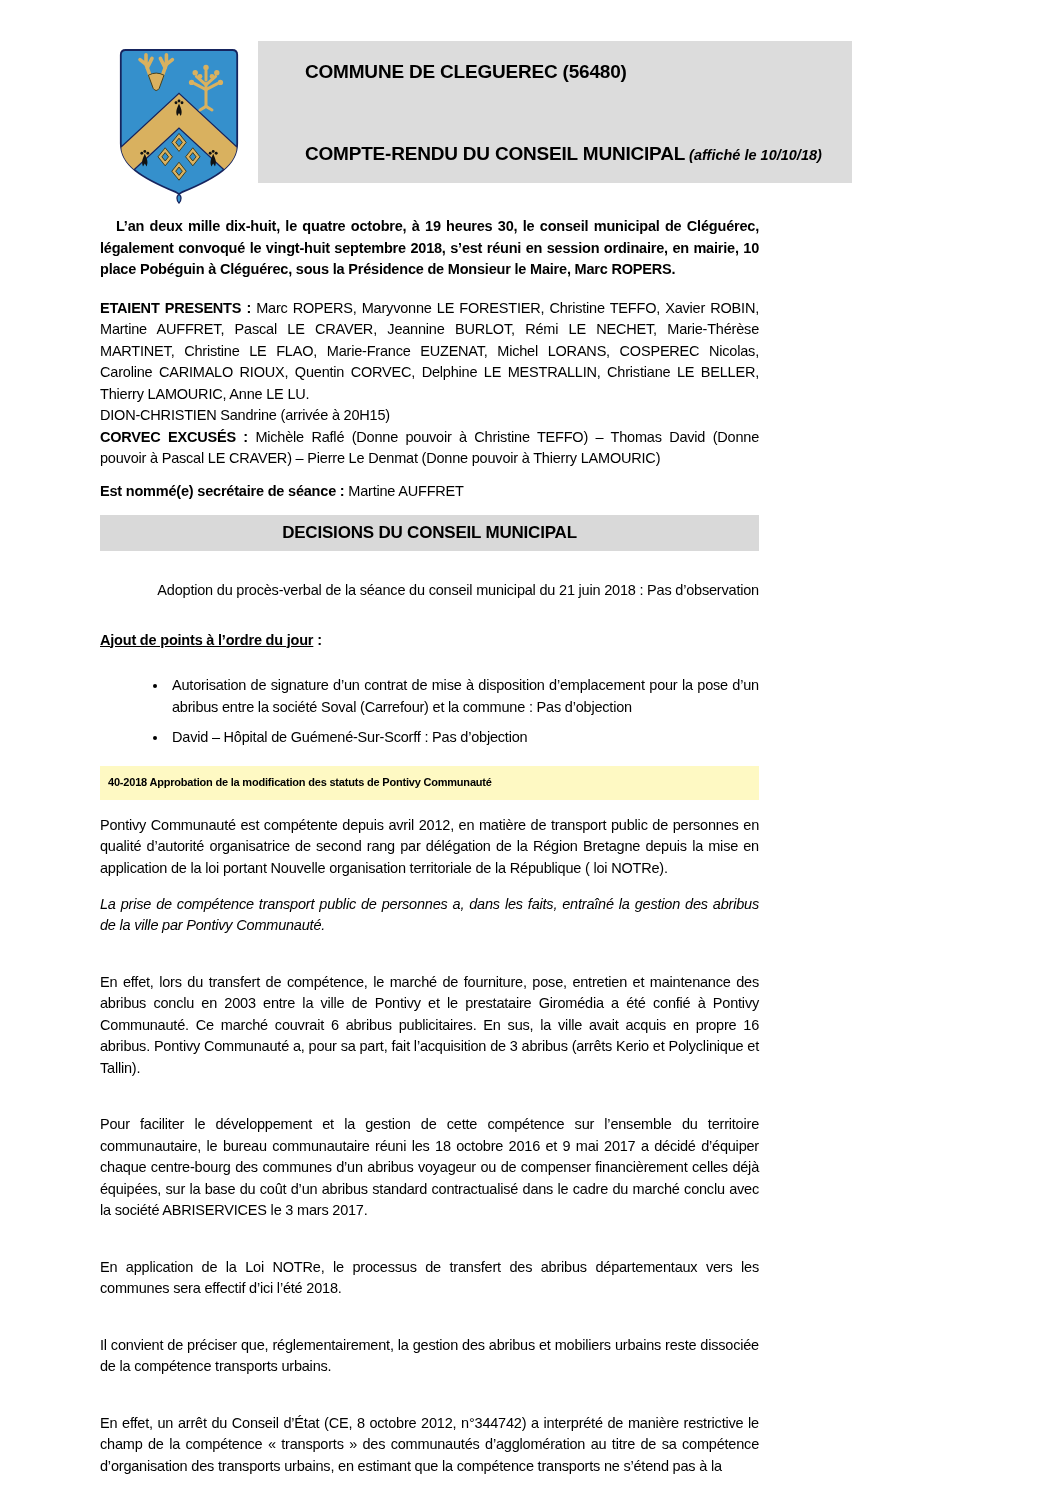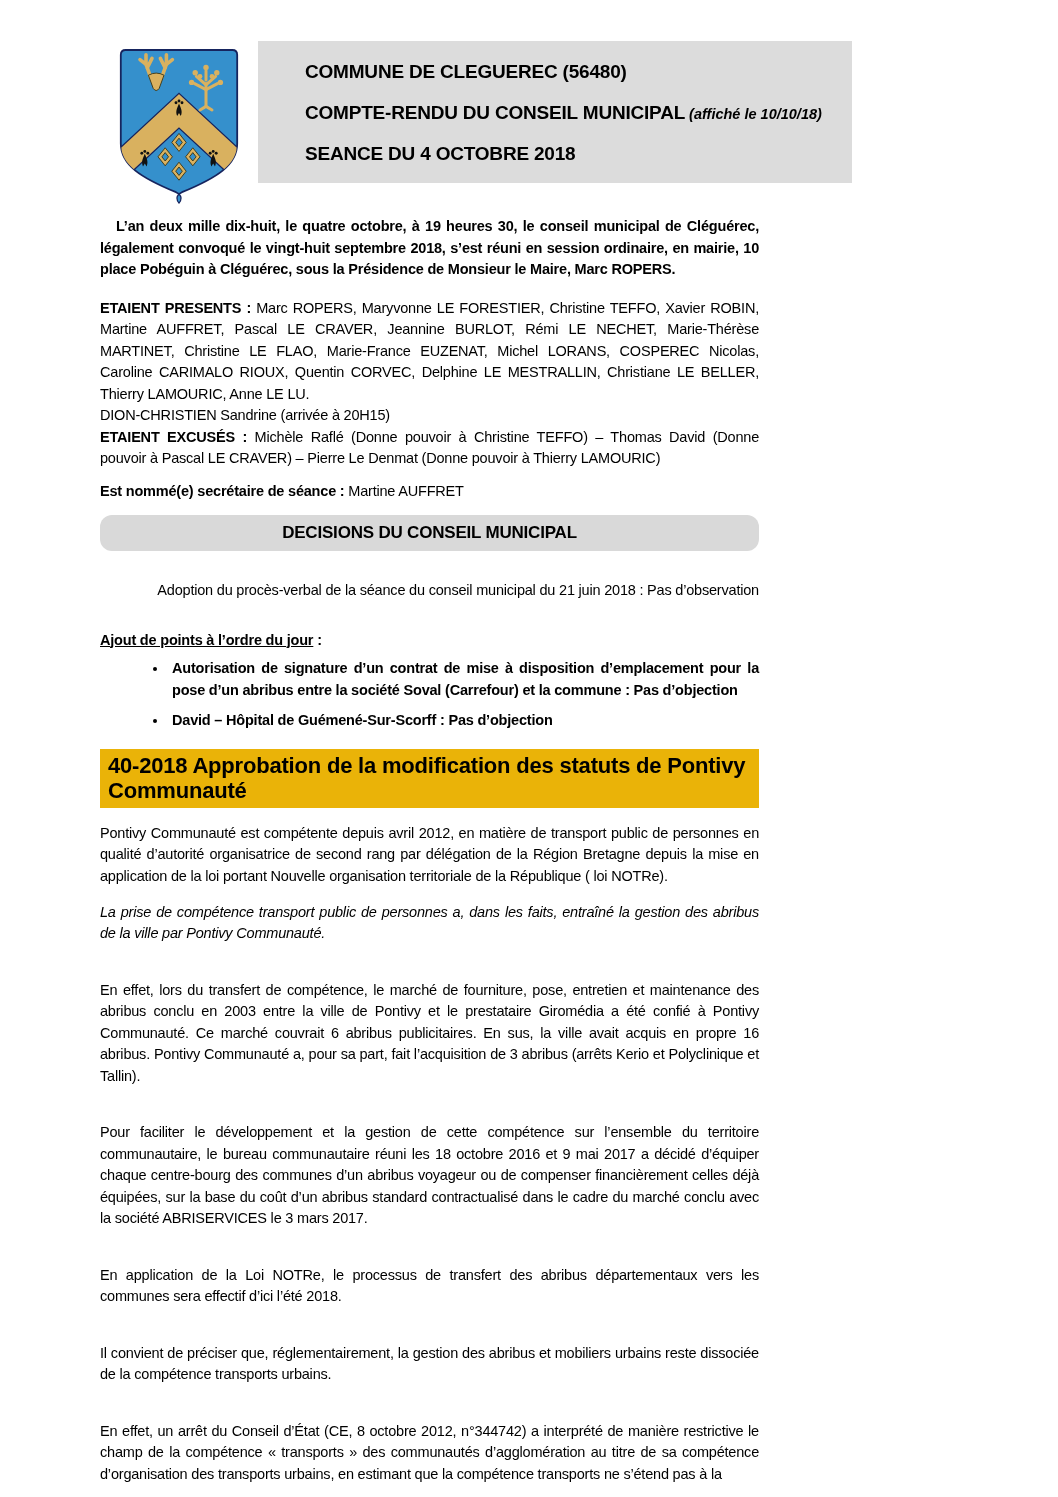--- a/index.html
+++ b/index.html
@@ -44,40 +44,39 @@
   .intro{margin-top:33px;text-indent:16px;font-weight:bold;}
   .attendance{margin-top:17px;}
   .bold{font-weight:bold;}
   .underline{text-decoration:underline;}
   .secretary{margin-top:11px;text-align:left;}
   .banner{
     margin-top:13px;
     background:#d9d9d9;
     height:36px;line-height:36px;
     text-align:center;
-    font-size:17px;font-weight:bold;letter-spacing:-0.2px;border-radius:12px;
+    font-size:17px;font-weight:bold;letter-spacing:-0.2px;
   }
   .adoption{margin-top:29px;text-align:right;}
   .agenda-heading{margin-top:28px;font-size:14.5px;line-height:21.5px;letter-spacing:-0.2px;}
   ul.agenda-list{
-    margin:7px 0 0 0;
+    margin:24px 0 0 0;
     padding-left:68px;
-    font-weight:bold;
   }
   ul.agenda-list li{
     font-size:14.5px;line-height:21.5px;letter-spacing:-0.2px;
     text-align:justify;
     padding-left:4px;
   }
   ul.agenda-list li + li{margin-top:9px;}
   .section-heading{
     margin-top:17px;
-    background:#eab308;
+    background:#fef9c3;
     padding:4px 10px 5px 8px;
-    font-size:22px;font-weight:bold;line-height:25px;letter-spacing:-0.2px;
+    font-size:11px;font-weight:bold;line-height:25px;letter-spacing:-0.2px;
   }
   .p-first{margin-top:15px;}
   .p-tight{margin-top:0;font-style:italic;}
   .p-gap{margin-top:35px;}
   .page-number{
     margin-top:16px;
     text-align:center;
     font-family:"Liberation Serif", serif;
     font-size:17px;
     color:#6e93c6;
@@ -160,29 +159,28 @@
           <path d="M0,-15 L12,0 L0,15 L-12,0 Z" fill="#d9b15f"></path>
           <path d="M0,-7 L5.5,0 L0,7 L-5.5,0 Z" fill="#3590cc"></path>
         </g>
       </g>
     </g>
   </svg>
 
   <div class="title-box">
     <div class="title-line">COMMUNE DE CLEGUEREC (56480)</div>
     <div class="title-line"><span>COMPTE-RENDU DU CONSEIL MUNICIPAL</span><span class="title-note"> (affiché le 10/10/18)</span></div>
-    <div class="title-line">SEANCE DU 4 OCTOBRE 2018</div>
   </div>
 
   <p class="para intro">L’an deux mille dix-huit, le quatre octobre, à 19 heures 30, le conseil municipal de Cléguérec, légalement convoqué le vingt-huit septembre 2018, s’est réuni en session ordinaire, en mairie, 10 place Pobéguin à Cléguérec, sous la Présidence de Monsieur le Maire, Marc ROPERS.</p>
 
   <div class="attendance">
     <div class="para"><span class="bold">ETAIENT PRESENTS :</span><span> Marc ROPERS, Maryvonne LE FORESTIER, Christine TEFFO, Xavier ROBIN, Martine AUFFRET, Pascal LE CRAVER, Jeannine BURLOT, Rémi LE NECHET, Marie-Thérèse MARTINET, Christine LE FLAO, Marie-France EUZENAT, Michel LORANS, COSPEREC Nicolas, Caroline CARIMALO RIOUX,  Quentin CORVEC, Delphine LE MESTRALLIN, Christiane LE BELLER, Thierry LAMOURIC, Anne LE LU.</span></div>
     <div class="line">DION-CHRISTIEN Sandrine (arrivée à 20H15)</div>
-    <div class="para"><span class="bold">ETAIENT EXCUSÉS :</span><span> Michèle Raflé (Donne pouvoir à Christine TEFFO) – Thomas David (Donne pouvoir à Pascal LE CRAVER) – Pierre Le Denmat (Donne pouvoir à Thierry LAMOURIC)</span></div>
+    <div class="para"><span class="bold">CORVEC EXCUSÉS :</span><span> Michèle Raflé (Donne pouvoir à Christine TEFFO) – Thomas David (Donne pouvoir à Pascal LE CRAVER) – Pierre Le Denmat (Donne pouvoir à Thierry LAMOURIC)</span></div>
   </div>
 
   <div class="para secretary"><span class="bold">Est nommé(e) secrétaire de séance :</span><span> Martine AUFFRET</span></div>
 
   <div class="banner">DECISIONS DU CONSEIL MUNICIPAL</div>
 
   <p class="para adoption">Adoption du procès-verbal de la séance du conseil municipal du 21 juin 2018 : Pas d’observation</p>
 
   <div class="agenda-heading"><span class="bold underline">Ajout de points à l’ordre du jour</span><span class="bold"> :</span></div>
   <ul class="agenda-list">

